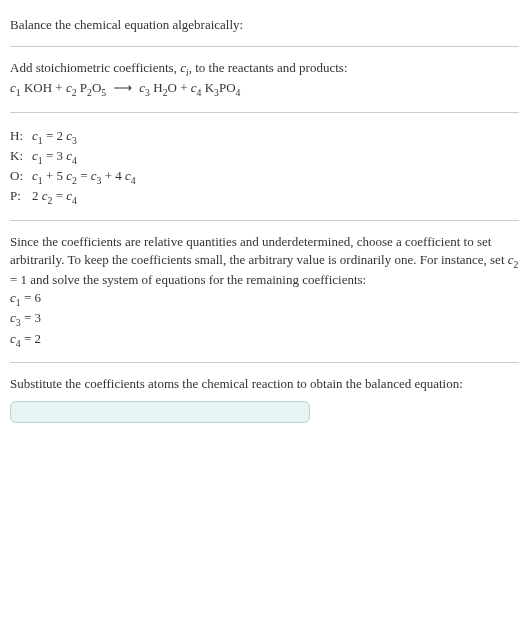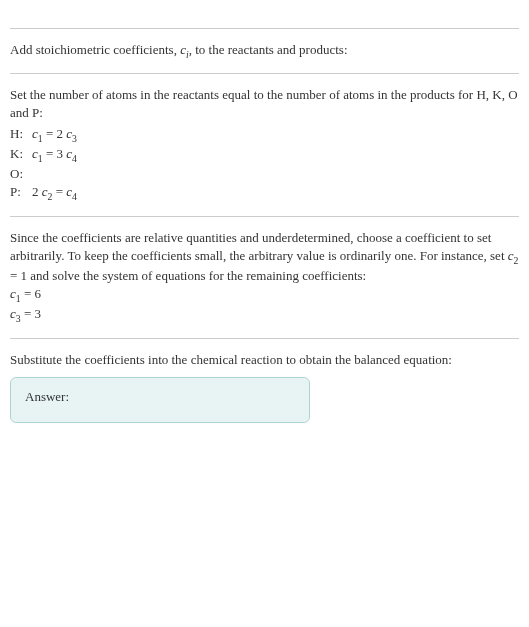--- a/index.html
+++ b/index.html
@@ -63,61 +63,63 @@
     }
     .arrow {
       display: inline-block;
       padding: 0 4px;
     }
   </style>
 </head>
 <body>
 
 <div class="section">
+  <div>Balance the chemical equation algebraically:</div>
 </div>
 
 <hr>
 
 <div class="section">
   <div>Add stoichiometric coefficients, <span class="italic">c<sub>i</sub></span>, to the reactants and products:</div>
+  <div class="equation"><span class="italic">c</span><sub>1</sub> KOH + <span class="italic">c</span><sub>2</sub> P<sub>2</sub>O<sub>5</sub> <span class="arrow">⟶</span> <span class="italic">c</span><sub>3</sub> H<sub>2</sub>O + <span class="italic">c</span><sub>4</sub> K<sub>3</sub>PO<sub>4</sub></div>
 </div>
 
 <hr>
 
 <div class="section">
-  <div>Set the number of atoms in the reactants equal to the number of atoms in the products for H, K, O and P:</div>
   <div class="atom-table">
     <div class="atom-row">
       <div class="atom-label">H:</div>
       <div><span class="italic">c</span><sub>1</sub> = 2 <span class="italic">c</span><sub>3</sub></div>
     </div>
     <div class="atom-row">
       <div class="atom-label">K:</div>
       <div><span class="italic">c</span><sub>1</sub> = 3 <span class="italic">c</span><sub>4</sub></div>
     </div>
     <div class="atom-row">
       <div class="atom-label">O:</div>
+      <div><span class="italic">c</span><sub>1</sub> + 5 <span class="italic">c</span><sub>2</sub> = <span class="italic">c</span><sub>3</sub> + 4 <span class="italic">c</span><sub>4</sub></div>
     </div>
     <div class="atom-row">
       <div class="atom-label">P:</div>
       <div>2 <span class="italic">c</span><sub>2</sub> = <span class="italic">c</span><sub>4</sub></div>
     </div>
   </div>
 </div>
 
 <hr>
 
 <div class="section">
   <div>Since the coefficients are relative quantities and underdetermined, choose a coefficient to set arbitrarily. To keep the coefficients small, the arbitrary value is ordinarily one. For instance, set <span class="italic">c</span><sub>2</sub> = 1 and solve the system of equations for the remaining coefficients:</div>
   <div>
     <div><span class="italic">c</span><sub>1</sub> = 6</div>
     <div><span class="italic">c</span><sub>3</sub> = 3</div>
+    <div><span class="italic">c</span><sub>4</sub> = 2</div>
   </div>
 </div>
 
 <hr>
 
 <div class="section">
-  <div>Substitute the coefficients into the chemical reaction to obtain the balanced equation:</div>
+  <div>Substitute the coefficients atoms the chemical reaction to obtain the balanced equation:</div>
   <div class="answer-box">
-    <div class="answer-label">Answer:</div>
   </div>
 </div>
 
 </body></html>

